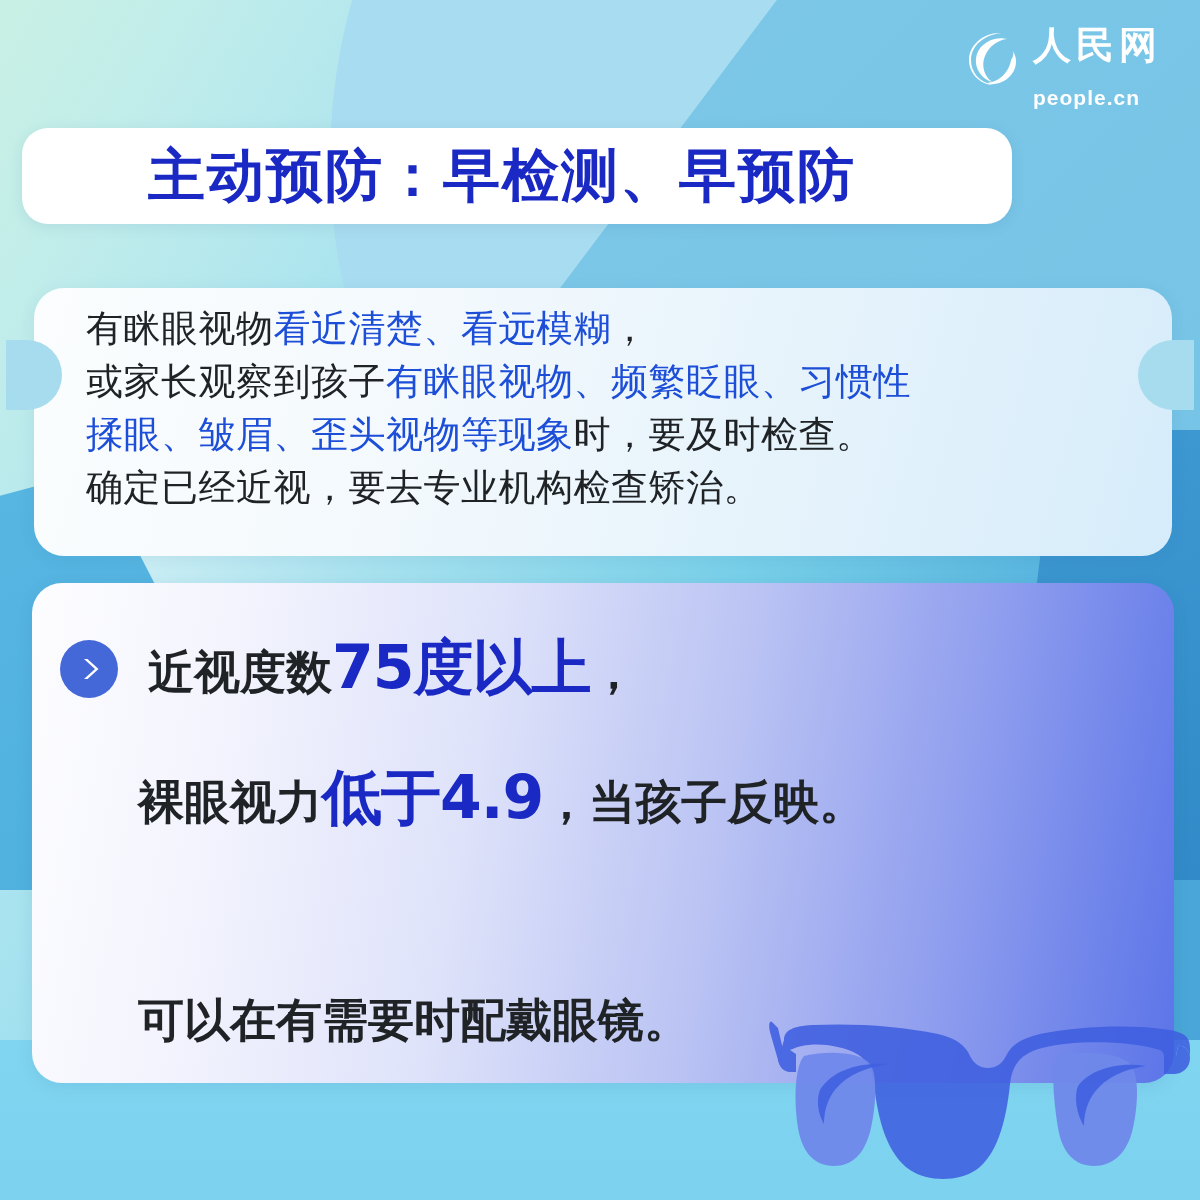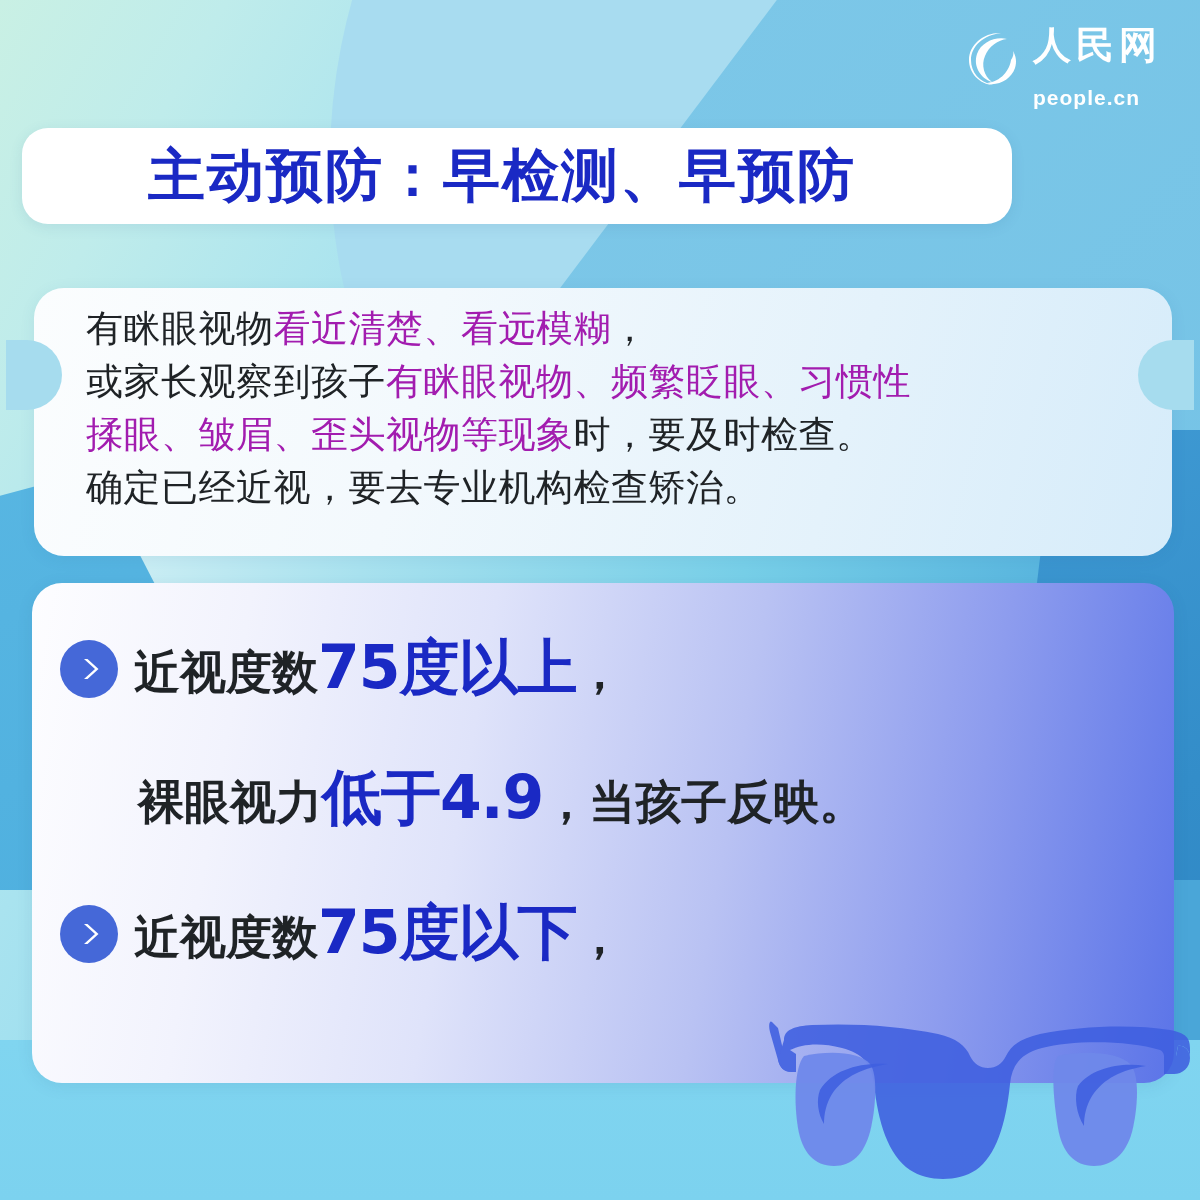--- a/index.html
+++ b/index.html
@@ -193,40 +193,40 @@
     position: absolute;
     left: 86px;
     top: 302px;
     width: 1060px;
     font-size: 37px;
     line-height: 53px;
     color: #1f2326;
     font-family: "DejaVu Sans", "Liberation Sans", sans-serif;
     letter-spacing: .5px;
   }
-  .hl { color: #a21caf; }
+  .hl { color: #1d4ed8; }
 
   
   .advice-card {
     position: absolute;
     left: 32px;
     top: 583px;
     width: 1142px;
     height: 500px;
     border-radius: 30px;
     background: linear-gradient(100deg,
        #fdfdff 0%, #f2f3fd 18%, #dfe3fa 38%, #b9c2f3 60%, #8d9cee 80%, #5b74e8 100%);
     box-shadow: 0 3px 16px rgba(40,90,140,.10);
   }
 
   .bullet-row {
     position: absolute;
     display: flex;
     align-items: center;
-    gap: 16px;
+    gap: 30px;
   }
   .bullet-row.r1 { left: 60px; top: 628px; }
   .bullet-row.r2 { left: 60px; top: 893px; }
 
   .chev-icon {
     width: 58px; height: 58px;
     border-radius: 50%;
     background: #4568d8;
     display: flex;
     align-items: center;
@@ -318,28 +318,21 @@
   <div class="bullet-row r1">
     <span class="chev-icon">
       <svg width="30" height="30" viewBox="0 0 30 30">
         <path d="M10 5 L21 15 L10 25 L13.5 25 L24.5 15 L13.5 5 Z" fill="#ffffff"></path>
       </svg>
     </span>
     <span class="line-blk"><span>近视度数</span><span class="big-blue">75度以上</span><span>，</span></span>
   </div>
   <div class="sub-line s1"><span>裸眼视力</span><span class="big-blue">低于4.9</span><span>，当孩子反映。</span></div>
 
-  <div class="bullet-row r2">
-    <span class="chev-icon">
-      <svg width="30" height="30" viewBox="0 0 30 30">
-        <path d="M10 5 L21 15 L10 25 L13.5 25 L24.5 15 L13.5 5 Z" fill="#ffffff"></path>
-      </svg>
-    </span>
-    <span class="line-blk"><span>近视度数</span><span class="big-blue">75度以下</span><span>，</span></span>
-  </div>
+  <div class="sub-line s2"><span>可以在有需要时配戴眼镜。</span></div>
 
   <svg class="glasses" viewBox="0 0 440 190">
     <g fill="#3f5fe0" opacity="0.88">
       <path d="M12 10 C10 8 8 12 10 20 L18 48 C20 56 24 60 32 60 L36 60 L36 42 L24 42 L18 16 Z"></path>
       <path d="M418 34 C424 33 430 38 430 46 C430 56 422 62 414 62 L404 62 L404 44 L416 44 Z"></path>
       <path d="M24 28 C24 18 34 14 52 13 C96 11 140 14 178 22 C196 26 206 34 210 44
                C214 52 220 56 228 56 C236 56 242 52 246 44
                C251 33 262 26 280 22 C320 14 372 12 410 18 C426 21 430 26 430 36
                L430 46 C430 38 424 33 418 34 L416 44 L404 44
                C404 44 404 40 400 38 C368 28 312 28 282 36 C262 41 252 52 250 72

